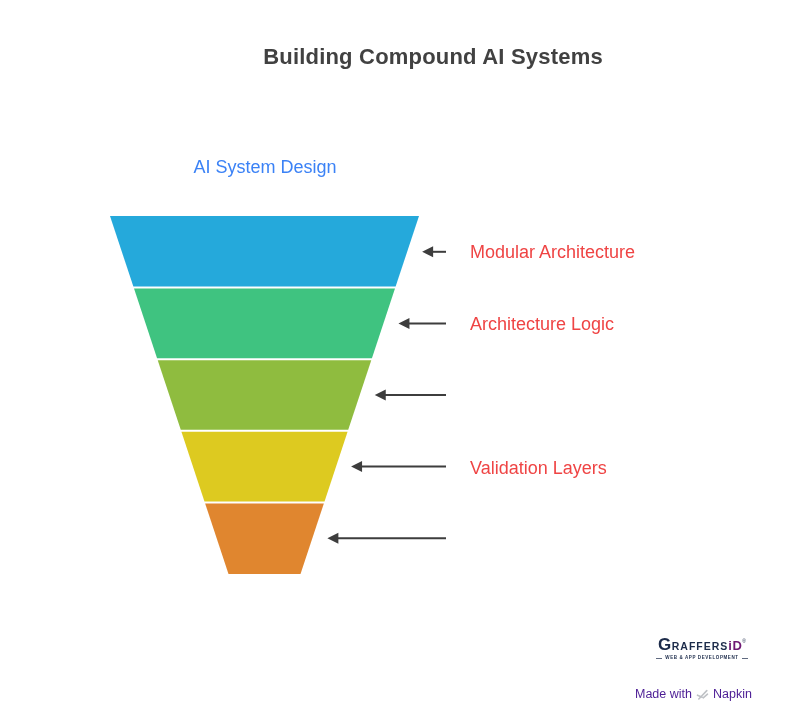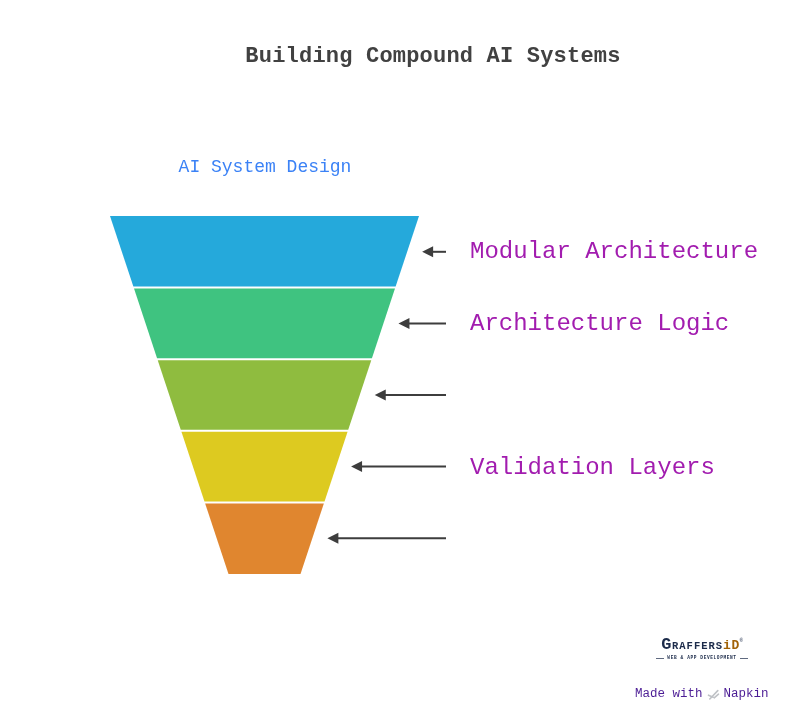--- a/index.html
+++ b/index.html
@@ -1,47 +1,47 @@
 <!DOCTYPE html>
 <html><head>
 <meta charset="utf-8">
 <style>
   html,body{margin:0;padding:0;background:#ffffff;}
   .canvas{
     position:relative;width:792px;height:720px;background:#ffffff;overflow:hidden;
-    font-family:Liberation Mono, monospace;
+    font-family:Liberation Sans, sans-serif;
   }
   .title{
     position:absolute;top:44px;left:433px;transform:translateX(-50%);
     font-size:22px;font-weight:bold;color:#414141;white-space:nowrap;letter-spacing:.2px;
   }
   .funnel-top-label{
     position:absolute;top:157px;left:265px;transform:translateX(-50%);
     font-size:18px;color:#3b82f6;white-space:nowrap;
   }
   .funnel-bottom-label{
     position:absolute;top:600px;left:261px;transform:translateX(-50%);
     width:232px;text-align:center;font-size:18px;line-height:25px;color:#3c3c3c;
   }
   .funnel-layer{position:absolute;left:0;top:0;width:792px;height:720px;}
   .seg-label{
-    position:absolute;left:470px;font-size:24px;color:#a21caf;white-space:nowrap;line-height:26px;text-align:center;
+    position:absolute;left:470px;font-size:18px;color:#ef4444;white-space:nowrap;line-height:26px;text-align:center;
   }
   .seg-label.l0{top:239px}
   .seg-label.l1{top:311px}
   .seg-label.l2{top:383px}
   .seg-label.l3{top:455px}
   .seg-label.l4{top:527px}
   .logo{
     position:absolute;top:636px;left:656px;width:92px;text-align:center;line-height:1;
   }
   .logo-row{display:flex;align-items:baseline;justify-content:center;white-space:nowrap;}
   .logo-g{font-size:17px;font-weight:bold;color:#1c2b4a;letter-spacing:.5px;}
   .logo-rest{font-size:10.5px;font-weight:bold;color:#1c2b4a;letter-spacing:1px;}
-  .logo-id{font-size:13px;font-weight:bold;color:#a16207;letter-spacing:.5px;}
+  .logo-id{font-size:13px;font-weight:bold;color:#701a75;letter-spacing:.5px;}
   .logo-reg{font-size:5px;color:#1c2b4a;position:relative;top:-7px;}
   .logo-tagline{
     margin-top:3px;display:flex;align-items:center;justify-content:center;gap:3px;
     font-size:4.5px;font-weight:bold;color:#1c2b4a;letter-spacing:.6px;white-space:nowrap;
   }
   .tag-line{display:inline-block;width:10px;height:0;border-top:1px solid #1c2b4a;opacity:.7;}
   .watermark{
     position:absolute;top:687px;left:635px;display:flex;align-items:center;gap:4px;
     font-size:12.5px;color:#4c1d95;white-space:nowrap;
   }

